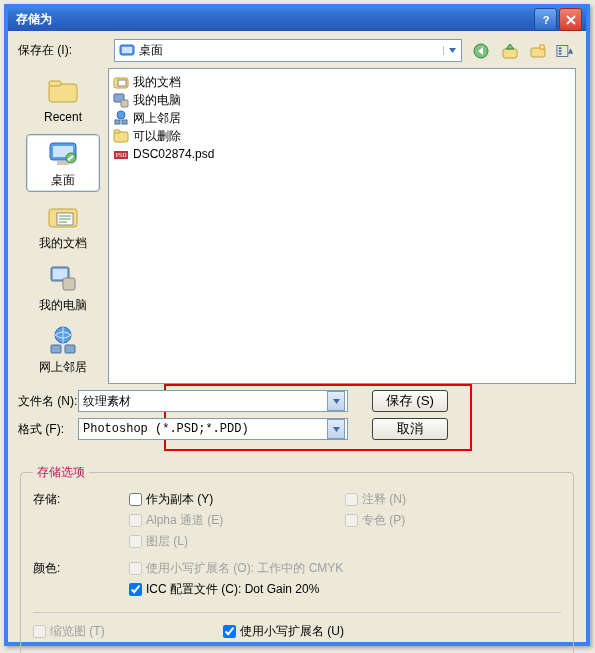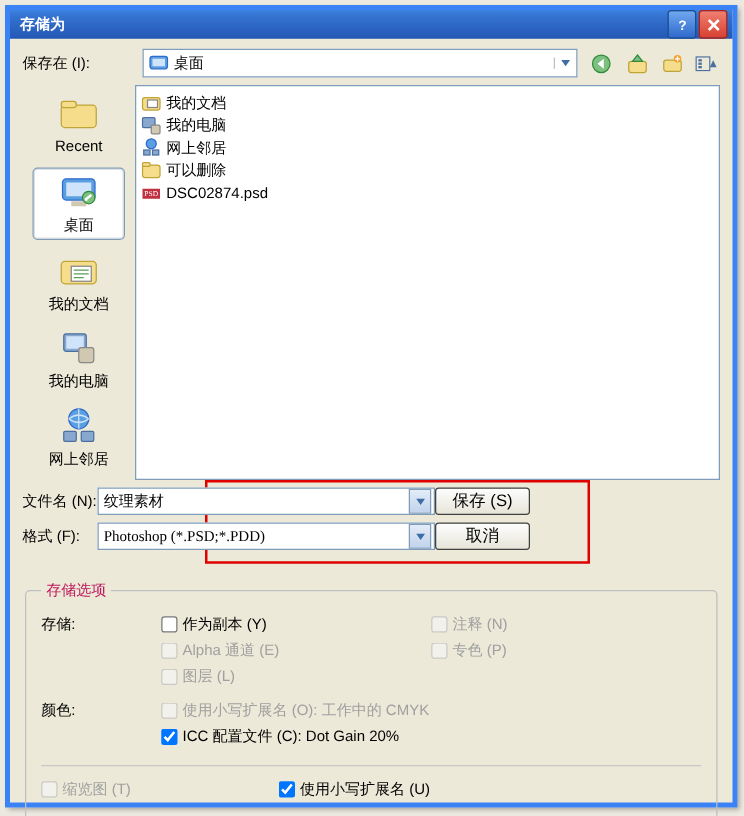--- a/index.html
+++ b/index.html
@@ -25,21 +25,21 @@
 .filearea{flex:1;border:1px solid #7f9db9;background:#fff;padding:4px;overflow:auto}
 .fileitem{display:flex;align-items:center;height:18px;gap:4px}
 .below{margin-top:6px}
 .fieldrow{display:flex;align-items:center;margin-bottom:6px}
 .fieldrow label{width:60px;}
 .fieldrow .combo{width:264px;height:20px;border:1px solid #7f9db9;background:#fff;display:flex;align-items:center;padding:0 2px;position:relative}
 .fieldrow .combo input{border:none;outline:none;flex:1;font-family:Liberation Serif, serif;font-size:12px;padding:0 2px}
 .fieldrow .combo .arrow{width:16px;height:18px;background:linear-gradient(to bottom,#e4ecf7,#c1d3ed);border:1px solid #7f9db9;display:flex;align-items:center;justify-content:center}
 .redbox{position:relative}
 .redbox::before{content:"";position:absolute;left:146px;top:-6px;width:304px;height:63px;border:2px solid #e00000;pointer-events:none}
-.btn-wide{width:76px;height:22px;border:1px solid #404040;background:linear-gradient(to bottom,#fdfdfd,#e7e5d9);border-radius:3px}
+.btn-wide{width:76px;height:22px;margin-left:24px;border:1px solid #404040;background:linear-gradient(to bottom,#fdfdfd,#e7e5d9);border-radius:3px}
 .fieldset{border:1px solid #bfbfbf;border-radius:4px;margin-top:18px;padding:10px 12px 24px 12px}
 .fieldset legend{color:#be185d;padding:0 4px}
 .optrow{display:flex;margin-bottom:6px}
 .optrow .lab{width:96px}
 .optrow .col{flex:1}
 .ck{display:flex;align-items:center;margin-bottom:4px}
 .ck input{margin:0 4px 0 0;width:13px;height:13px}
 .disabled{color:#a0a0a0}
 .hr{border-top:1px solid #c8c8c8;margin:10px 0}
 svg{display:block}
@@ -228,21 +228,21 @@
               <svg width="9" height="9" viewBox="0 0 9 9">
                 <path d="M1 2 L4.5 7 L8 2 Z" fill="#3b6ea5"></path>
               </svg>
             </div>
         </div>
         <button class="btn-wide">保存 (S)</button>
       </div>
       <div class="fieldrow">
         <label>格式 (F):</label>
         <div class="combo">
-          <span style="flex:1;font-family:Liberation Serif, serif;padding:0 2px">Photoshop (*.PSD;*.PDD)</span>
+          <span style="flex:1;font-family:Liberation Mono, monospace;padding:0 2px">Photoshop (*.PSD;*.PDD)</span>
           <div class="arrow">
               <svg width="9" height="9" viewBox="0 0 9 9">
                 <path d="M1 2 L4.5 7 L8 2 Z" fill="#3b6ea5"></path>
               </svg>
             </div>
         </div>
         <button class="btn-wide">取消</button>
       </div>
     </div>
 

